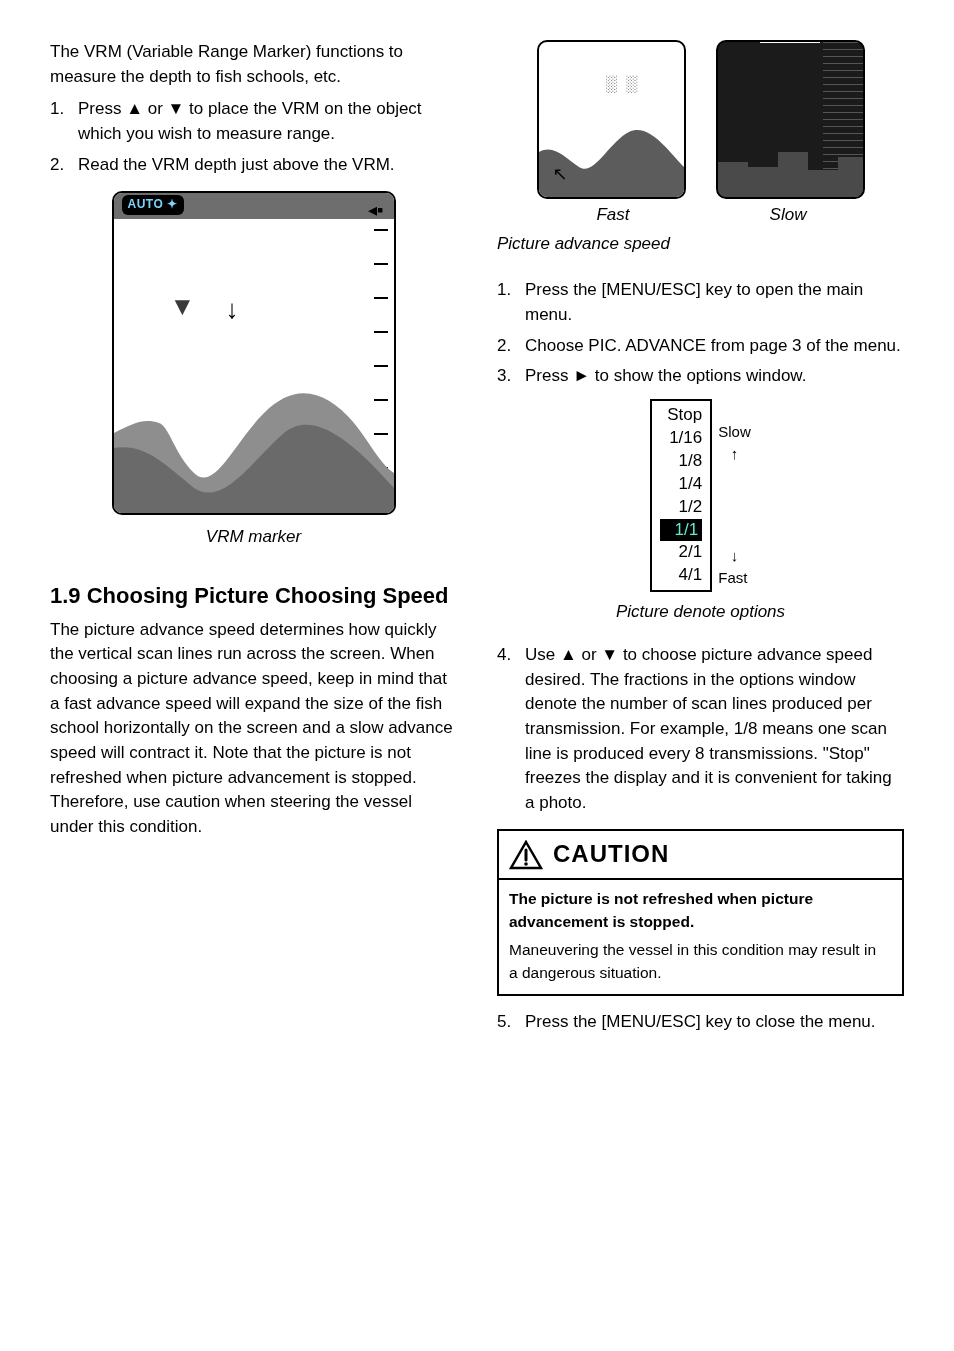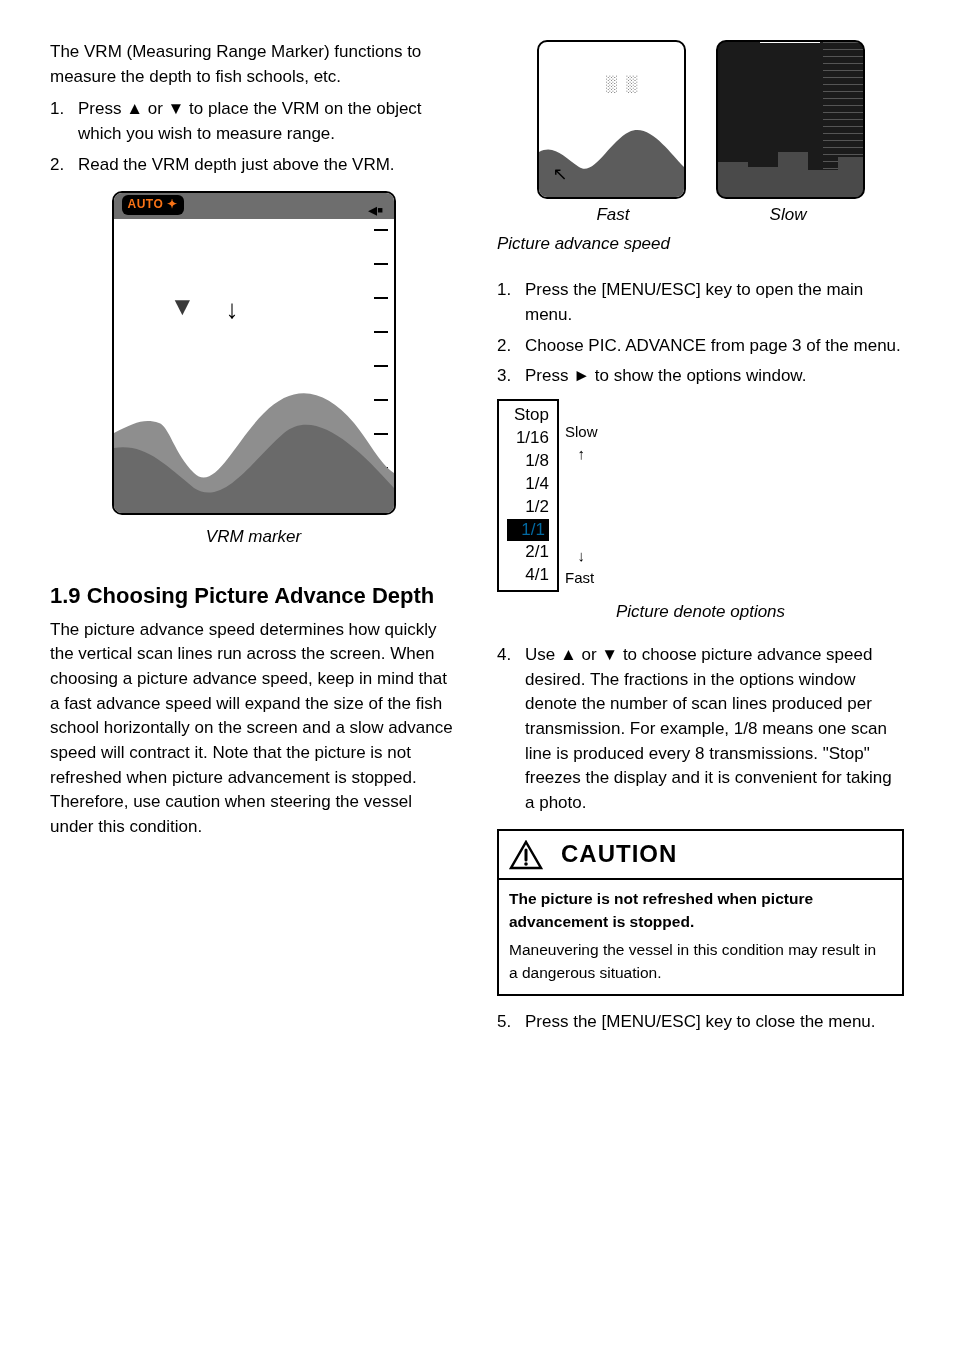--- a/index.html
+++ b/index.html
@@ -52,21 +52,21 @@
     position: relative;
     overflow: hidden;
     background: #fff;
   }
   .sonar-topbar {
     position: absolute; top: 0; left: 0; right: 0; height: 26px;
     background: #6e6e6e;
   }
   .sonar-badge {
     position: absolute; top: 2px; left: 8px;
-    background:#000; color:#f97316; padding: 1px 6px;
+    background:#000; color:#7dd3fc; padding: 1px 6px;
     border-radius: 6px; font-size: 12px; font-weight:bold;
     letter-spacing: 0.5px;
   }
   .sonar-fish-arrow {
     position:absolute; top:4px; right:10px; color:#000; font-size:18px;
   }
   .sonar-vrm-vertical {
     position:absolute; left:40%; top:98px; font-size:26px;
   }
   .sonar-vrm-down {
@@ -118,64 +118,64 @@
   .dual-labels {
     display:flex; gap:30px; justify-content:center; margin-bottom:4px;
   }
   .dual-labels span { width:145px; text-align:center; font-style:italic; }
   .dual-main-caption {
     font-style:italic; margin:4px 0 22px 0;
   }
 
   
   .options-figure {
-    display:flex; margin:10px 0 8px 0;
+    display:flex; justify-content:center; margin:10px 0 8px 0;
   }
   .options-box {
     border:2px solid #000; padding:3px 6px 3px 6px; font-size:17px;
     text-align:right; line-height:1.35;
   }
   .options-box .row { padding: 0 2px; }
   .options-box .sel {
-    background:#000; color:#0369a1; padding:0 4px; display:inline-block; width:34px;
+    background:#000; color:#5eead4; padding:0 4px; display:inline-block; width:34px;
   }
   .options-side {
     display:flex; flex-direction:column; justify-content:space-between;
     margin-left:6px; padding: 22px 0 4px 0; font-size:15px;
   }
   .options-side .arrow-col {
     display:flex; flex-direction:column; align-items:center; flex:1;
   }
   .options-caption {
     text-align:center; font-style:italic; margin:6px 0 18px 0;
   }
 
   
   .caution-box {
     border:2px solid #000; margin:14px 0;
   }
   .caution-head {
-    border-bottom:2px solid #000; padding:6px 10px; display:flex; align-items:center; gap:18px;
+    border-bottom:2px solid #000; padding:6px 10px; display:flex; align-items:center; gap:10px;
   }
   .caution-head .tri {
     width:34px; height:30px; display:inline-block;
   }
   .caution-head .label {
     font-size:24px; font-weight:bold; letter-spacing:1px;
   }
   .caution-body { padding:8px 22px 10px 10px; font-size:15.5px; }
   .caution-body p { margin:0; }
   .caution-body .lead { font-weight:bold; margin-bottom:6px; }
 </style>
 </head>
 <body>
 
 <div class="columns">
   <div class="col">
-    <p>The VRM (Measuring Range Marker) functions to measure the depth to fish schools, etc.</p>
+    <p>The VRM (Variable Range Marker) functions to measure the depth to fish schools, etc.</p>
     <ol class="steps">
       <li>
           <span class="num">1.</span>
           <span class="txt">Press  ▲ or ▼ to place the VRM on the object which you wish to measure range.</span>
         </li>
       <li>
           <span class="num">2.</span>
           <span class="txt">Read the VRM depth just above the VRM.</span>
         </li>
     </ol>
@@ -203,21 +203,21 @@
         <svg viewBox="0 0 280 150" preserveAspectRatio="none">
           <path d="M0,70 C20,60 30,55 45,60 C55,63 60,90 80,110 C100,130 120,80 150,50 C180,20 210,25 240,60 C255,78 265,100 280,110 L280,150 L0,150 Z" fill="#8e8e8e"></path>
           <path d="M0,85 C30,80 50,100 80,125 C110,145 140,95 170,70 C200,45 240,80 280,125 L280,150 L0,150 Z" fill="#6a6a6a"></path>
         </svg>
       </div>
     </div>
     <p class="vrm-caption">VRM marker</p>
 
     <p class="section-heading">
       <span>1.9</span>
-      <span>Choosing Picture Advance Depth</span>
+      <span>Choosing Picture Choosing Speed</span>
     </p>
     <p>The picture advance speed determines how quickly the vertical scan lines run across the screen. When choosing a picture advance speed, keep in mind that a fast advance speed will expand the size of the fish school horizontally on the screen and a slow advance speed will contract it. Note that the picture is not refreshed when picture advancement is stopped. Therefore, use caution when steering the vessel under this condition.</p>
   </div>
 
   <div class="col">
     <div class="dual-sonar">
       <div class="mini-frame">
         <div class="top-clip"></div>
         <div class="mini-fish">░</div>
         <div class="mini-fish2">░</div>

